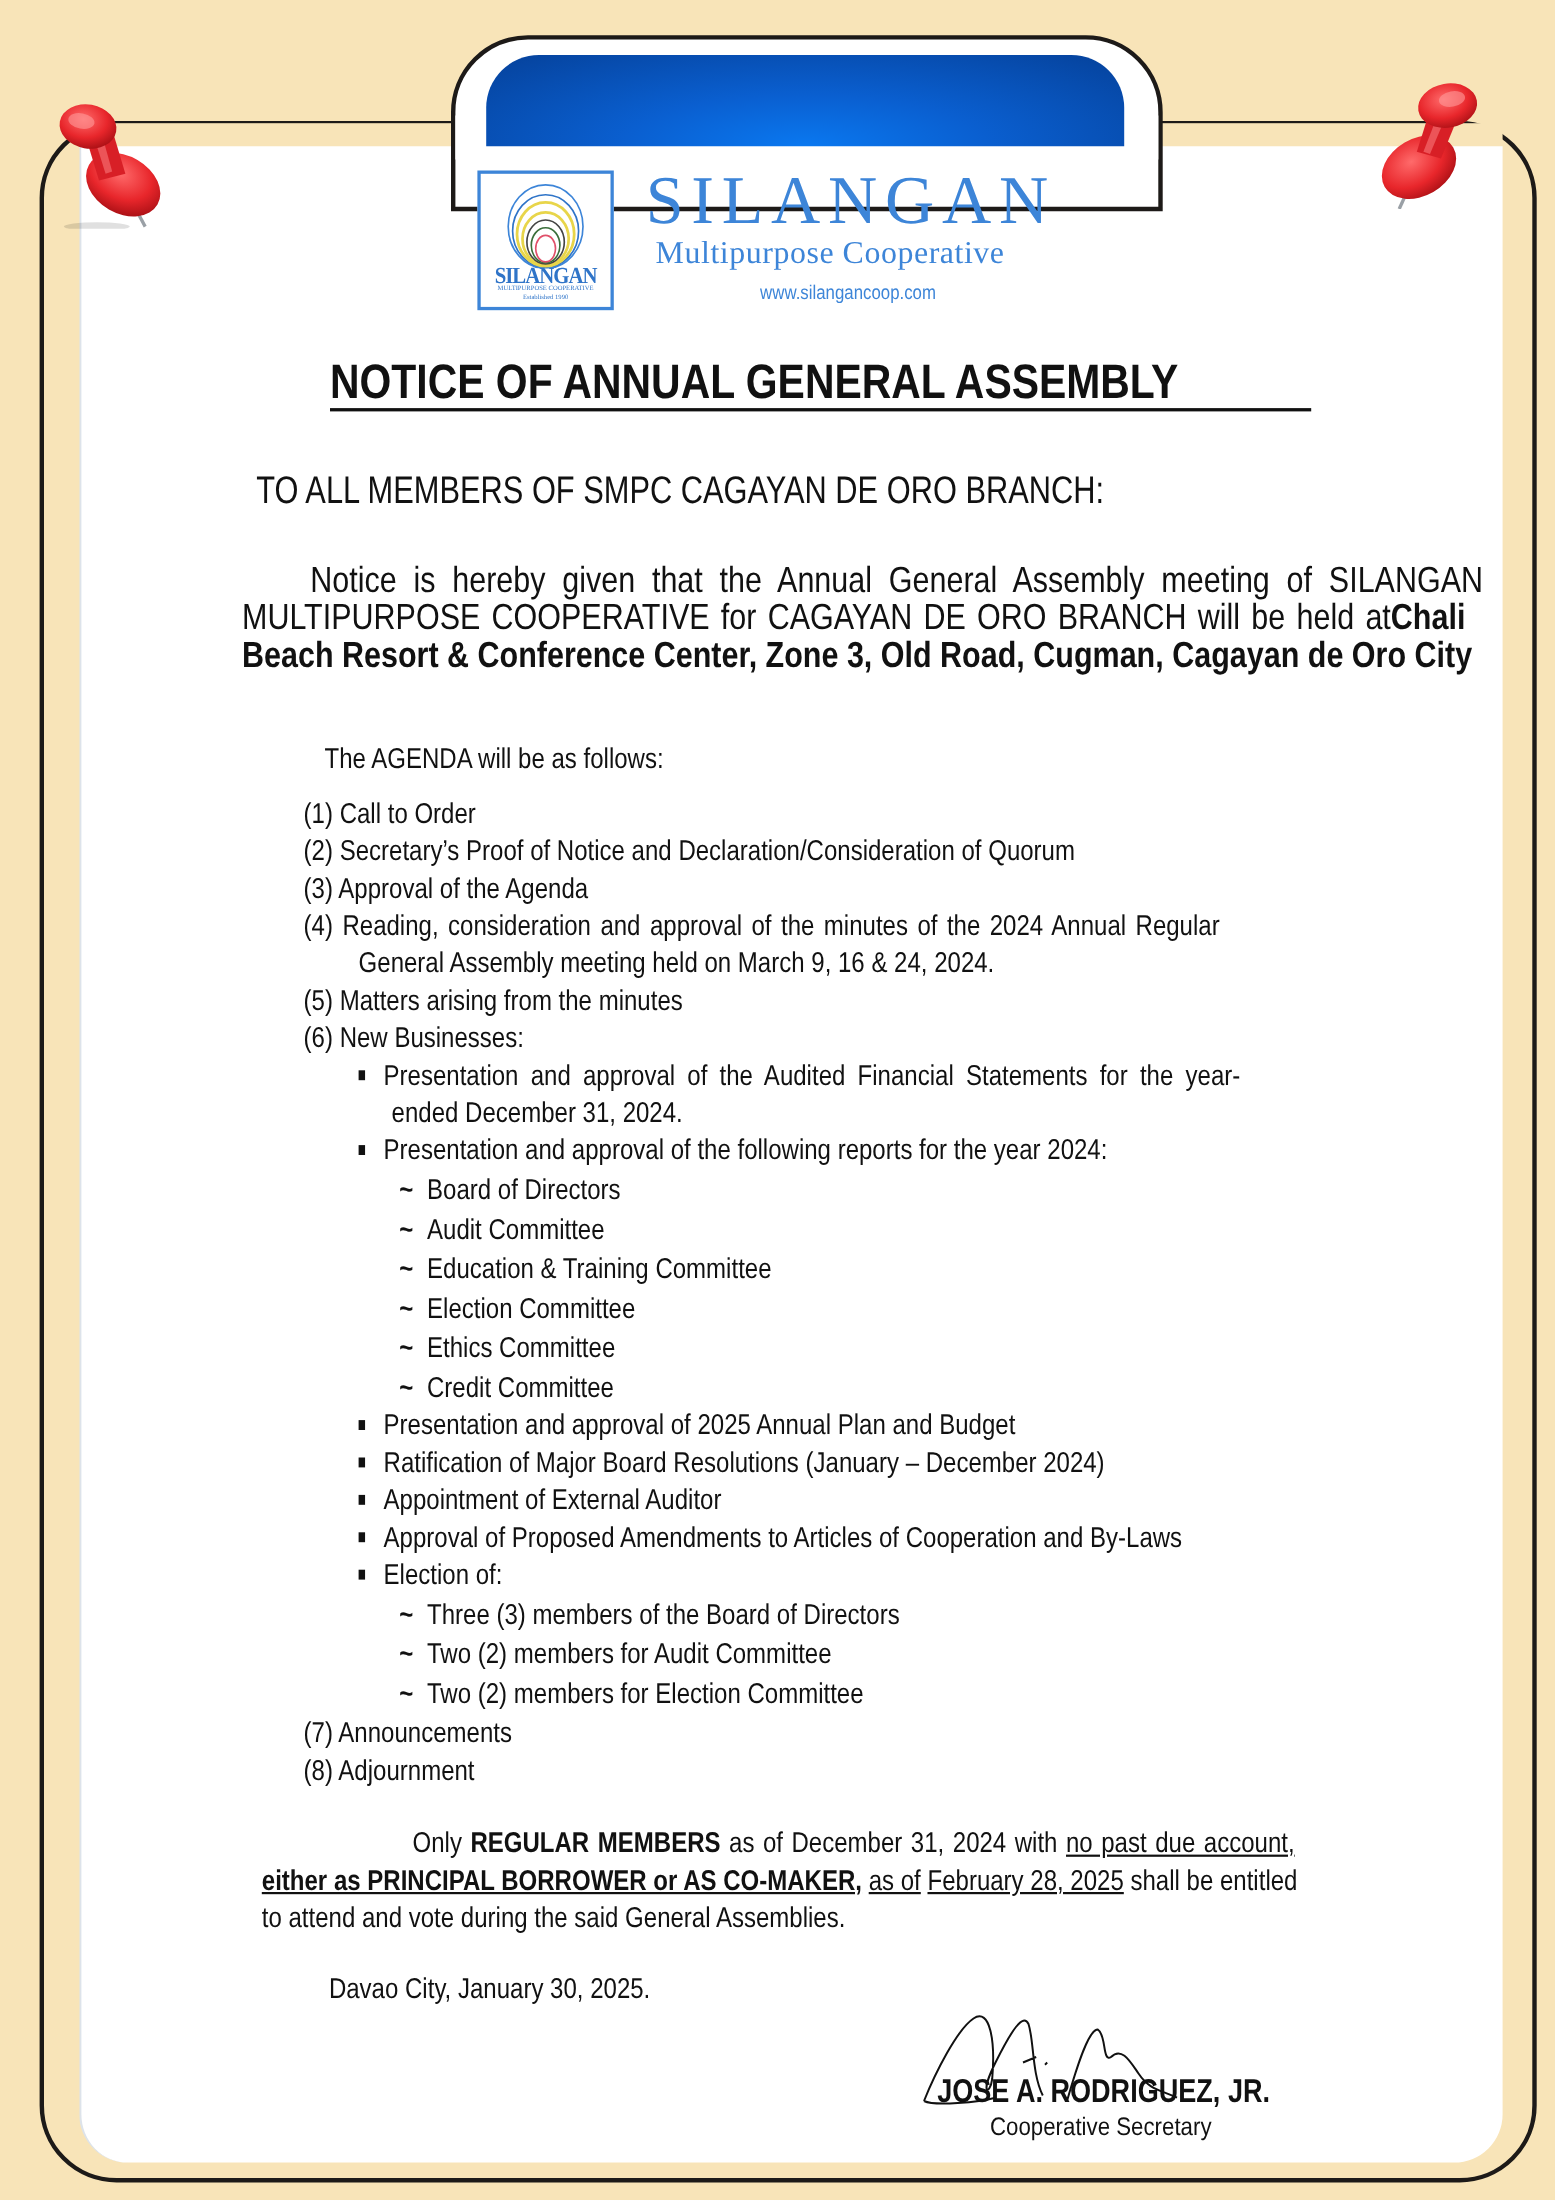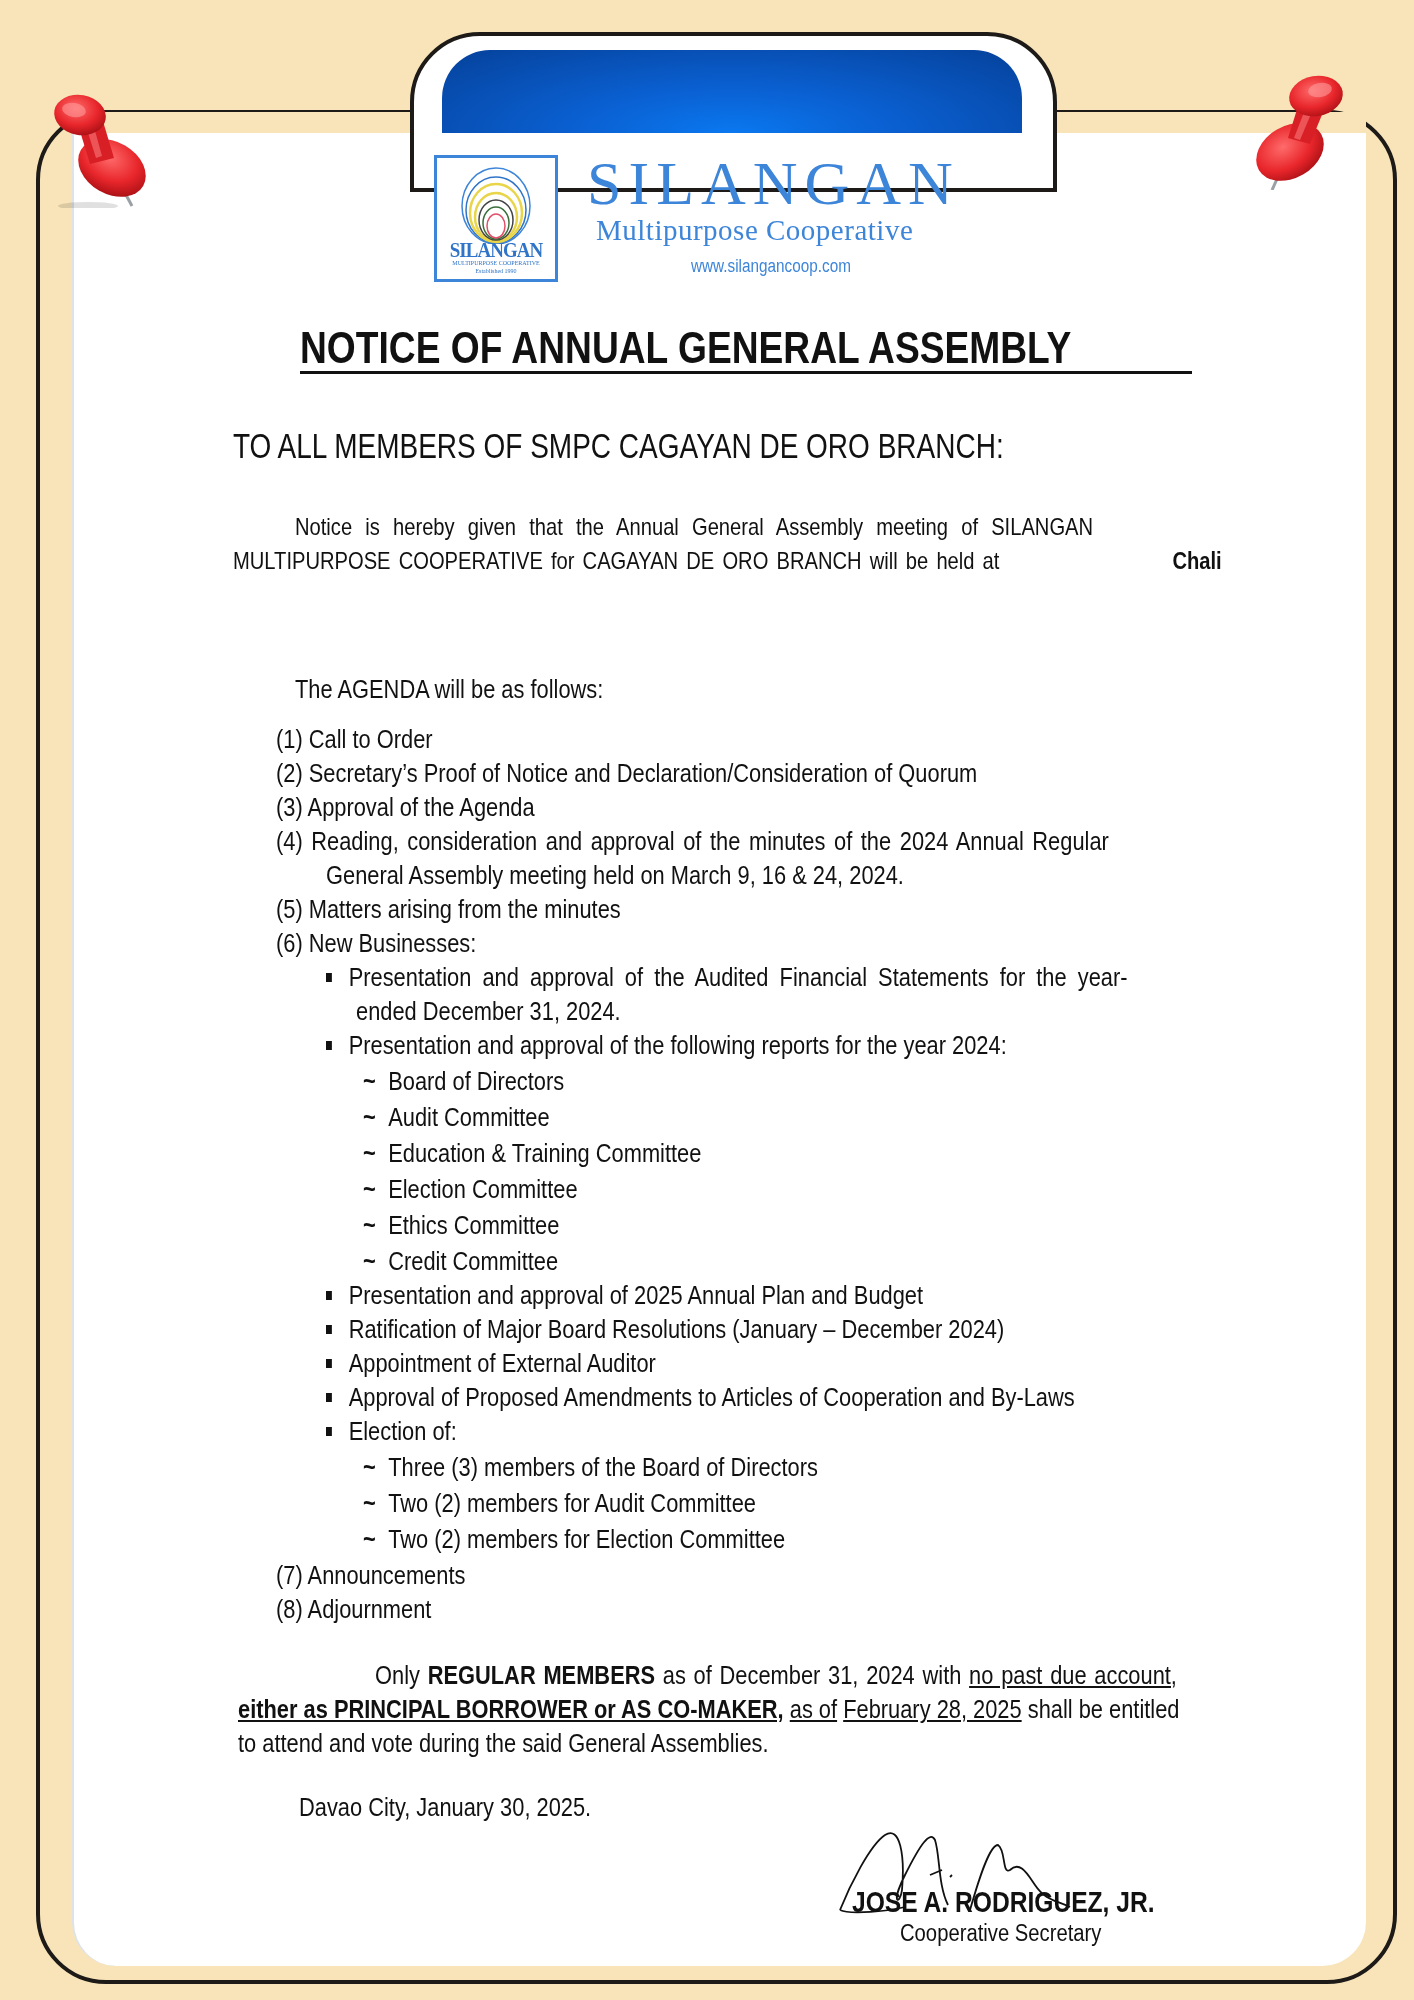--- a/index.html
+++ b/index.html
@@ -24,21 +24,21 @@
   .brand-name { position:absolute; left:587px; top:152px; font-family:"Liberation Serif", serif; font-size:62px; letter-spacing:7px; color:#3d85d8; line-height:1; }
   .brand-sub { position:absolute; left:596px; top:216px; font-family:"Liberation Serif", serif; font-size:29px; color:#3d85d8; line-height:1; letter-spacing:0.5px; }
   .brand-url { position:absolute; left:691px; top:257px; font-size:18px; color:#3d85d8; line-height:1; transform:scaleX(0.85); transform-origin:left; }
 
   
   .cond { transform-origin:left top; transform:scaleX(0.84); white-space:nowrap; }
   .title { position:absolute; left:300px; top:326px; font-size:44px; font-weight:bold; line-height:1; }
   .title-underline { position:absolute; left:300px; top:371px; width:892px; height:3px; background:#111; }
   .addressee { position:absolute; left:233px; top:428px; font-size:35px; line-height:1; }
 
-  .para { position:absolute; left:233px; width:989px; font-size:24px; line-height:34px; }
+  .para { position:absolute; left:220px; width:989px; font-size:33px; line-height:34px; }
   .line { position:relative; height:34px; white-space:nowrap; }
   .line .inner { position:absolute; left:0; top:0; transform-origin:left top; }
   .justify { display:flex; justify-content:space-between; }
   b { font-weight:bold; }
   u { text-decoration:underline; }
 
   .agenda-item { position:absolute; font-size:26px; line-height:34px; white-space:nowrap; transform-origin:left top; transform:scaleX(0.84); }
   .bullet-sq { display:inline-block; width:7px; height:9px; background:#111; margin-right:20px; vertical-align:middle; position:relative; top:-2px; }
   .bullet-tilde { display:inline-block; width:30px; font-weight:bold; }
 
@@ -120,20 +120,23 @@
       </div>
     </div>
   <div class="line">
       <div class="inner" style="transform:scaleX(0.84);width:1177px;">
         <div class="justify" style="word-spacing:3px;">
           <span>MULTIPURPOSE COOPERATIVE for CAGAYAN DE ORO BRANCH will be held at</span>
           <b>Chali</b>
         </div>
       </div>
     </div>
+  <div class="line">
+      <div class="inner" style="transform:scaleX(0.84);width:1177px;"><b>Beach Resort &amp; Conference Center, Zone 3, Old Road, Cugman, Cagayan de Oro City</b></div>
+    </div>
 </div>
 
 <div class="agenda-item" style="left:295px;top:672px;">The AGENDA will be as follows:</div>
 
 <div>
   <div class="agenda-item" style="left:276px;top:722px;"><span>(1)</span> <span>Call to Order</span></div>
   <div class="agenda-item" style="left:276px;top:756px;"><span>(2)</span> <span>Secretary’s Proof of Notice and Declaration/Consideration of Quorum</span></div>
   <div class="agenda-item" style="left:276px;top:790px;"><span>(3)</span> <span>Approval of the Agenda</span></div>
   <div class="agenda-item" style="left:276px;top:824px;word-spacing:3px;"><span>(4)</span> <span>Reading, consideration and approval of the minutes of the 2024 Annual Regular</span></div>
   <div class="agenda-item" style="left:326px;top:858px;">General Assembly meeting held on March 9, 16 &amp; 24, 2024.</div>

